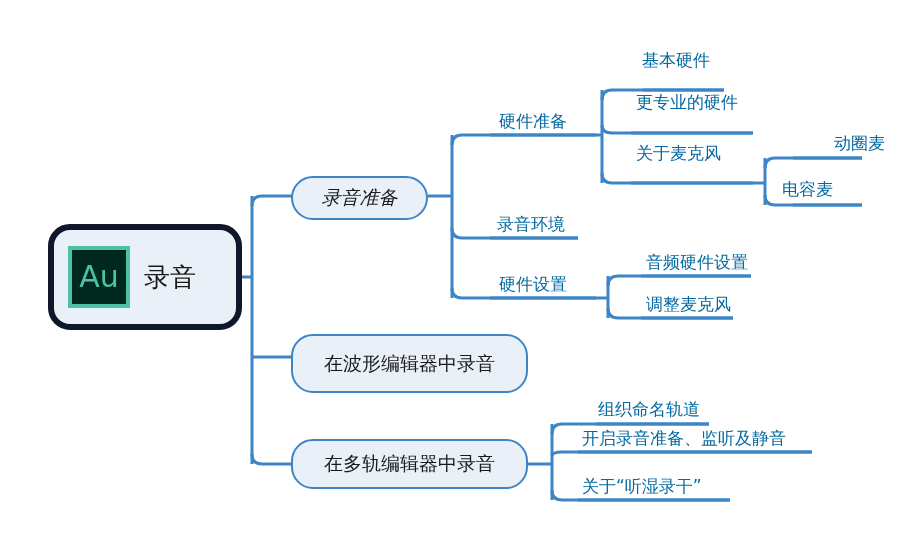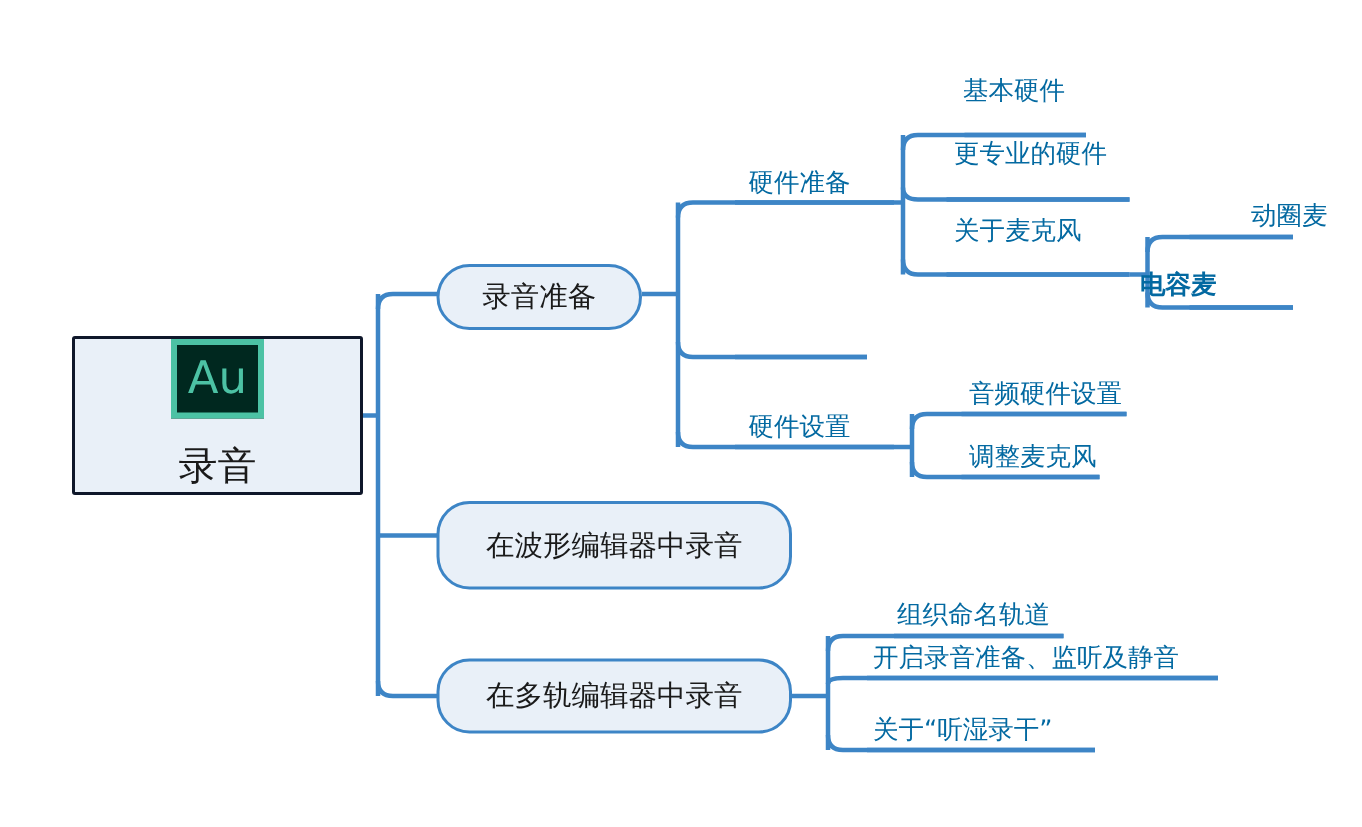--- a/index.html
+++ b/index.html
@@ -29,27 +29,26 @@
     position: absolute;
     box-sizing: border-box;
     display: flex;
     align-items: center;
     justify-content: center;
     white-space: nowrap;
     color: #1a1a1a;
   }
   
   .node-root {
-    border: 2px solid #0f172a;
-    border-radius: 2px;
+    border: 6px solid #0f172a;
+    border-radius: 22px;
     background: #e9f0f8;
     padding: 0 14px;
     gap: 14px;
     justify-content: flex-start;
-    flex-direction: column;
   }
   .au-badge {
     width: 62px;
     height: 62px;
     background: #00281f;
     border: 4px solid #4cc2a4;
     box-sizing: border-box;
     display: flex;
     align-items: center;
     justify-content: center;
@@ -172,36 +171,39 @@
     </g>
   </svg>
 
   <div class="node node-root" style="left:48px; top:224px; width:194px; height:106px;">
     <div class="au-badge">
       <span>Au</span>
     </div>
     <span class="root-label">录音</span>
   </div>
 
-  <div class="node node-pill" style="left:291px; top:176px; width:137px; height:44px;">
+  <div class="node node-pill" style="left:291px; top:176px; width:137px; height:44px;font-style:italic;">
     <span>录音准备</span>
   </div>
 
   <div class="node node-pill" style="left:291px; top:334px; width:237px; height:59px;">
     <span>在波形编辑器中录音</span>
   </div>
 
   <div class="node node-pill" style="left:291px; top:439px; width:237px; height:50px;">
     <span>在多轨编辑器中录音</span>
   </div>
 
   <div class="node node-text" style="left:497px; top:108px; width:110px; height:26px;">
     <span>硬件准备</span>
   </div>
 
+  <div class="node node-text" style="left:495px; top:211px; width:95px; height:26px;">
+    <span>录音环境</span>
+  </div>
 
   <div class="node node-text" style="left:497px; top:271px; width:100px; height:26px;">
     <span>硬件设置</span>
   </div>
 
   <div class="node node-text" style="left:640px; top:47px; width:95px; height:26px;">
     <span>基本硬件</span>
   </div>
 
   <div class="node node-text" style="left:634px; top:89px; width:125px; height:26px;">
@@ -209,21 +211,21 @@
   </div>
 
   <div class="node node-text" style="left:634px; top:140px; width:120px; height:26px;">
     <span>关于麦克风</span>
   </div>
 
   <div class="node node-text" style="left:796px; top:131px; width:80px; height:24px;margin-left:36px;">
     <span>动圈麦</span>
   </div>
 
-  <div class="node node-text" style="left:758px; top:177px; width:80px; height:24px;font-weight:bold;">
+  <div class="node node-text" style="left:780px; top:177px; width:80px; height:24px;">
     <span>电容麦</span>
   </div>
 
   <div class="node node-text" style="left:644px; top:250px; width:115px; height:24px;">
     <span>音频硬件设置</span>
   </div>
 
   <div class="node node-text" style="left:644px; top:292px; width:100px; height:24px;">
     <span>调整麦克风</span>
   </div>

